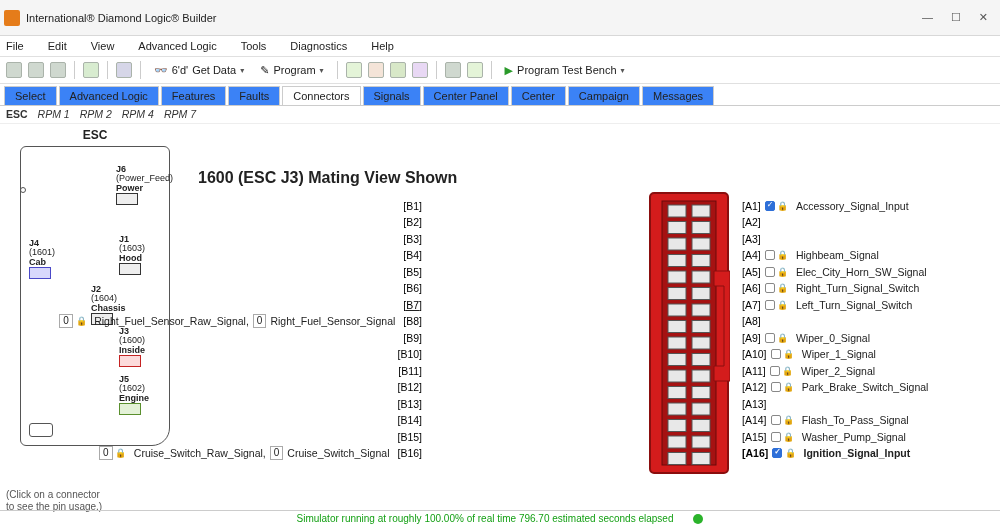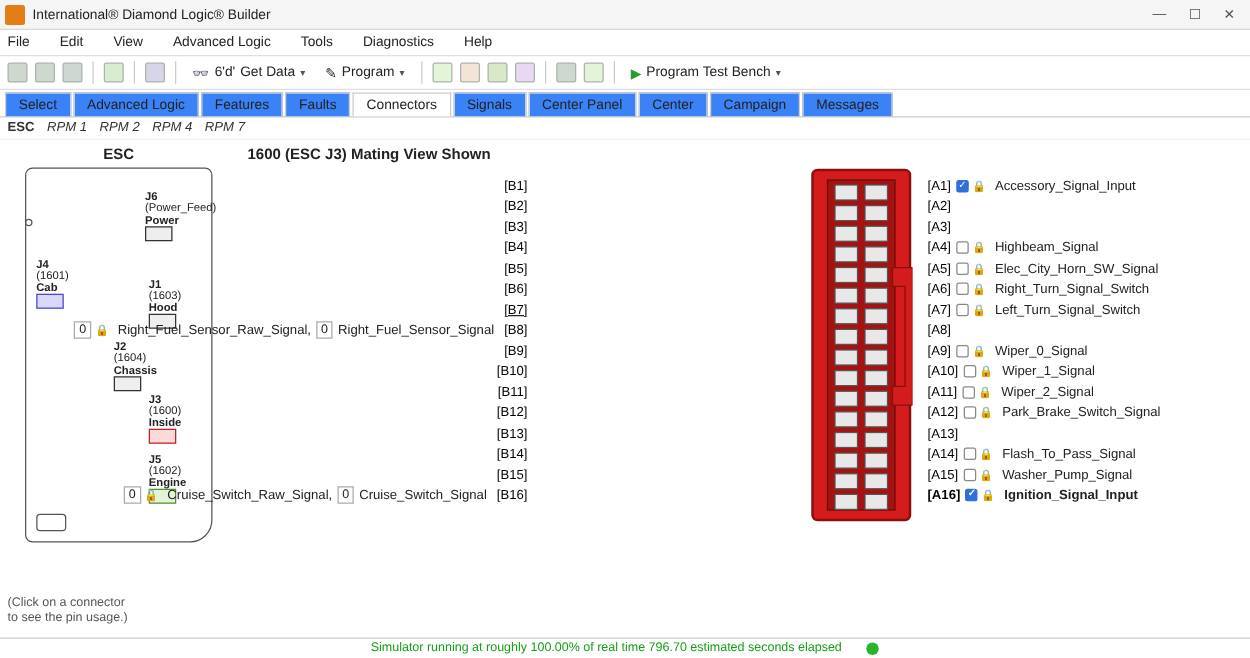--- a/index.html
+++ b/index.html
@@ -1,17 +1,17 @@
 <!DOCTYPE html>
 <html><head>
 <meta charset="utf-8">
 <style>
   * { box-sizing: border-box; }
   body { margin:0; font-family:"Segoe UI", Tahoma, sans-serif; font-size:11px; color:#222; background:#fff; width:1000px; height:526px; overflow:hidden; }
-  .titlebar { height:24px; background:#f5f5f5; display:flex; align-items:center; padding:0 4px; border-bottom:1px solid #d8d8d8;}
+  .titlebar { height:36px; background:#f5f5f5; display:flex; align-items:center; padding:0 4px; border-bottom:1px solid #d8d8d8;}
   .titlebar .appicon { width:16px; height:16px; background:#e57c1a; border-radius:2px; margin-right:6px;}
   .titlebar .wctrls { margin-left:auto; display:flex; gap:18px; padding-right:8px; color:#555;}
   .menubar { height:20px; display:flex; align-items:center; gap:24px; padding:0 6px; font-size:11px; }
   .toolbar { height:28px; border-top:1px solid #e0e0e0; border-bottom:1px solid #e0e0e0; display:flex; align-items:center; padding:0 6px; gap:6px;}
   .tb-ico { width:16px; height:16px; background:#cfd8cf; border:1px solid #aab3aa; border-radius:2px;}
   .tb-sep { width:1px; height:18px; background:#ccc; margin:0 2px;}
   .tb-btn { display:flex; align-items:center; gap:4px; padding:2px 4px; border:1px solid transparent;}
   .tb-btn .dd { font-size:8px; color:#555;}
   .tabs { height:22px; display:flex; align-items:flex-end; border-bottom:1px solid #ccc; padding:0 4px; gap:2px;}
   .tab { padding:3px 10px; border:1px solid #ccc; border-bottom:none; background:#3b82f6; font-size:11px;}
@@ -22,21 +22,21 @@
   .left { width:190px; padding:4px 6px; position:relative;}
   .left .hdr { text-align:center; font-weight:bold; font-size:12px;}
   .escbody { position:relative; margin:4px auto 0; width:150px; height:300px; border:1px solid #555; border-radius:6px 6px 18px 6px;}
   .conn { position:absolute; font-size:9px; line-height:1.05;}
   .conn .cbox { width:22px; height:12px; border:1px solid #333; background:#eee; }
   .cbox.blue { border-color:#4a48c8; background:#d8d8fc;}
   .cbox.red { border-color:#c42222; background:#fcdada;}
   .cbox.grn { border-color:#5a8f2e; background:#e4f2d8;}
   .hint { position:absolute; bottom:10px; left:6px; font-size:10px; color:#555; width:170px; line-height:1.15;}
   .right { flex:1; padding:4px 8px; position:relative;}
-  .right .hdr { font-weight:bold; font-size:12px; margin-bottom:4px;}
+  .right .hdr { font-weight:bold; font-size:16px; margin-bottom:4px;margin-top:41px;}
   .mating { position:relative; height:330px;}
   .connector-svg { position:absolute; left:450px; top:0; }
   .pinrow { position:absolute; height:17px; display:flex; align-items:center; font-size:10.5px; white-space:nowrap; }
   .pinrow.left { right:560px; justify-content:flex-end;}
   .pinrow.rightside { left:540px; }
   .pinid { color:#000; margin:0 4px;}
   .chk { width:10px; height:10px; border:1px solid #888; background:#fff; display:inline-block; vertical-align:middle; border-radius:2px;}
   .chk.on { background:#2e6fd8; border-color:#2e6fd8; position:relative;}
   .chk.on::after { content:"✓"; color:#fff; font-size:8px; position:absolute; left:1px; top:-2px;}
   .lock { color:#666; font-size:9px; margin:0 3px;}
@@ -131,21 +131,21 @@
     <div class="escbody" id="escbody">
 
       <div style="position:absolute;left:-1px;top:40px;width:6px;height:6px;border:1px solid #555;border-radius:50%;"></div>
       <div style="position:absolute;left:8px;bottom:8px;width:24px;height:14px;border:1px solid #555;border-radius:3px;"></div>
     <div class="conn" style="left: 95px; top: 18px;">
           <div><b>J6</b></div>
           <div>(Power_Feed)</div>
           <div><b>Power</b></div>
           <div class="cbox "></div>
         </div>
-        <div class="conn" style="left: 8px; top: 72px;">
+        <div class="conn" style="left: 8px; top: 92px;">
           <div><b>J4</b></div>
           <div>(1601)</div>
           <div><b>Cab</b></div>
           <div class="cbox blue"></div>
         </div>
         <div class="conn" style="left: 98px; top: 88px;">
           <div><b>J1</b></div>
           <div>(1603)</div>
           <div><b>Hood</b></div>
           <div class="cbox "></div>

